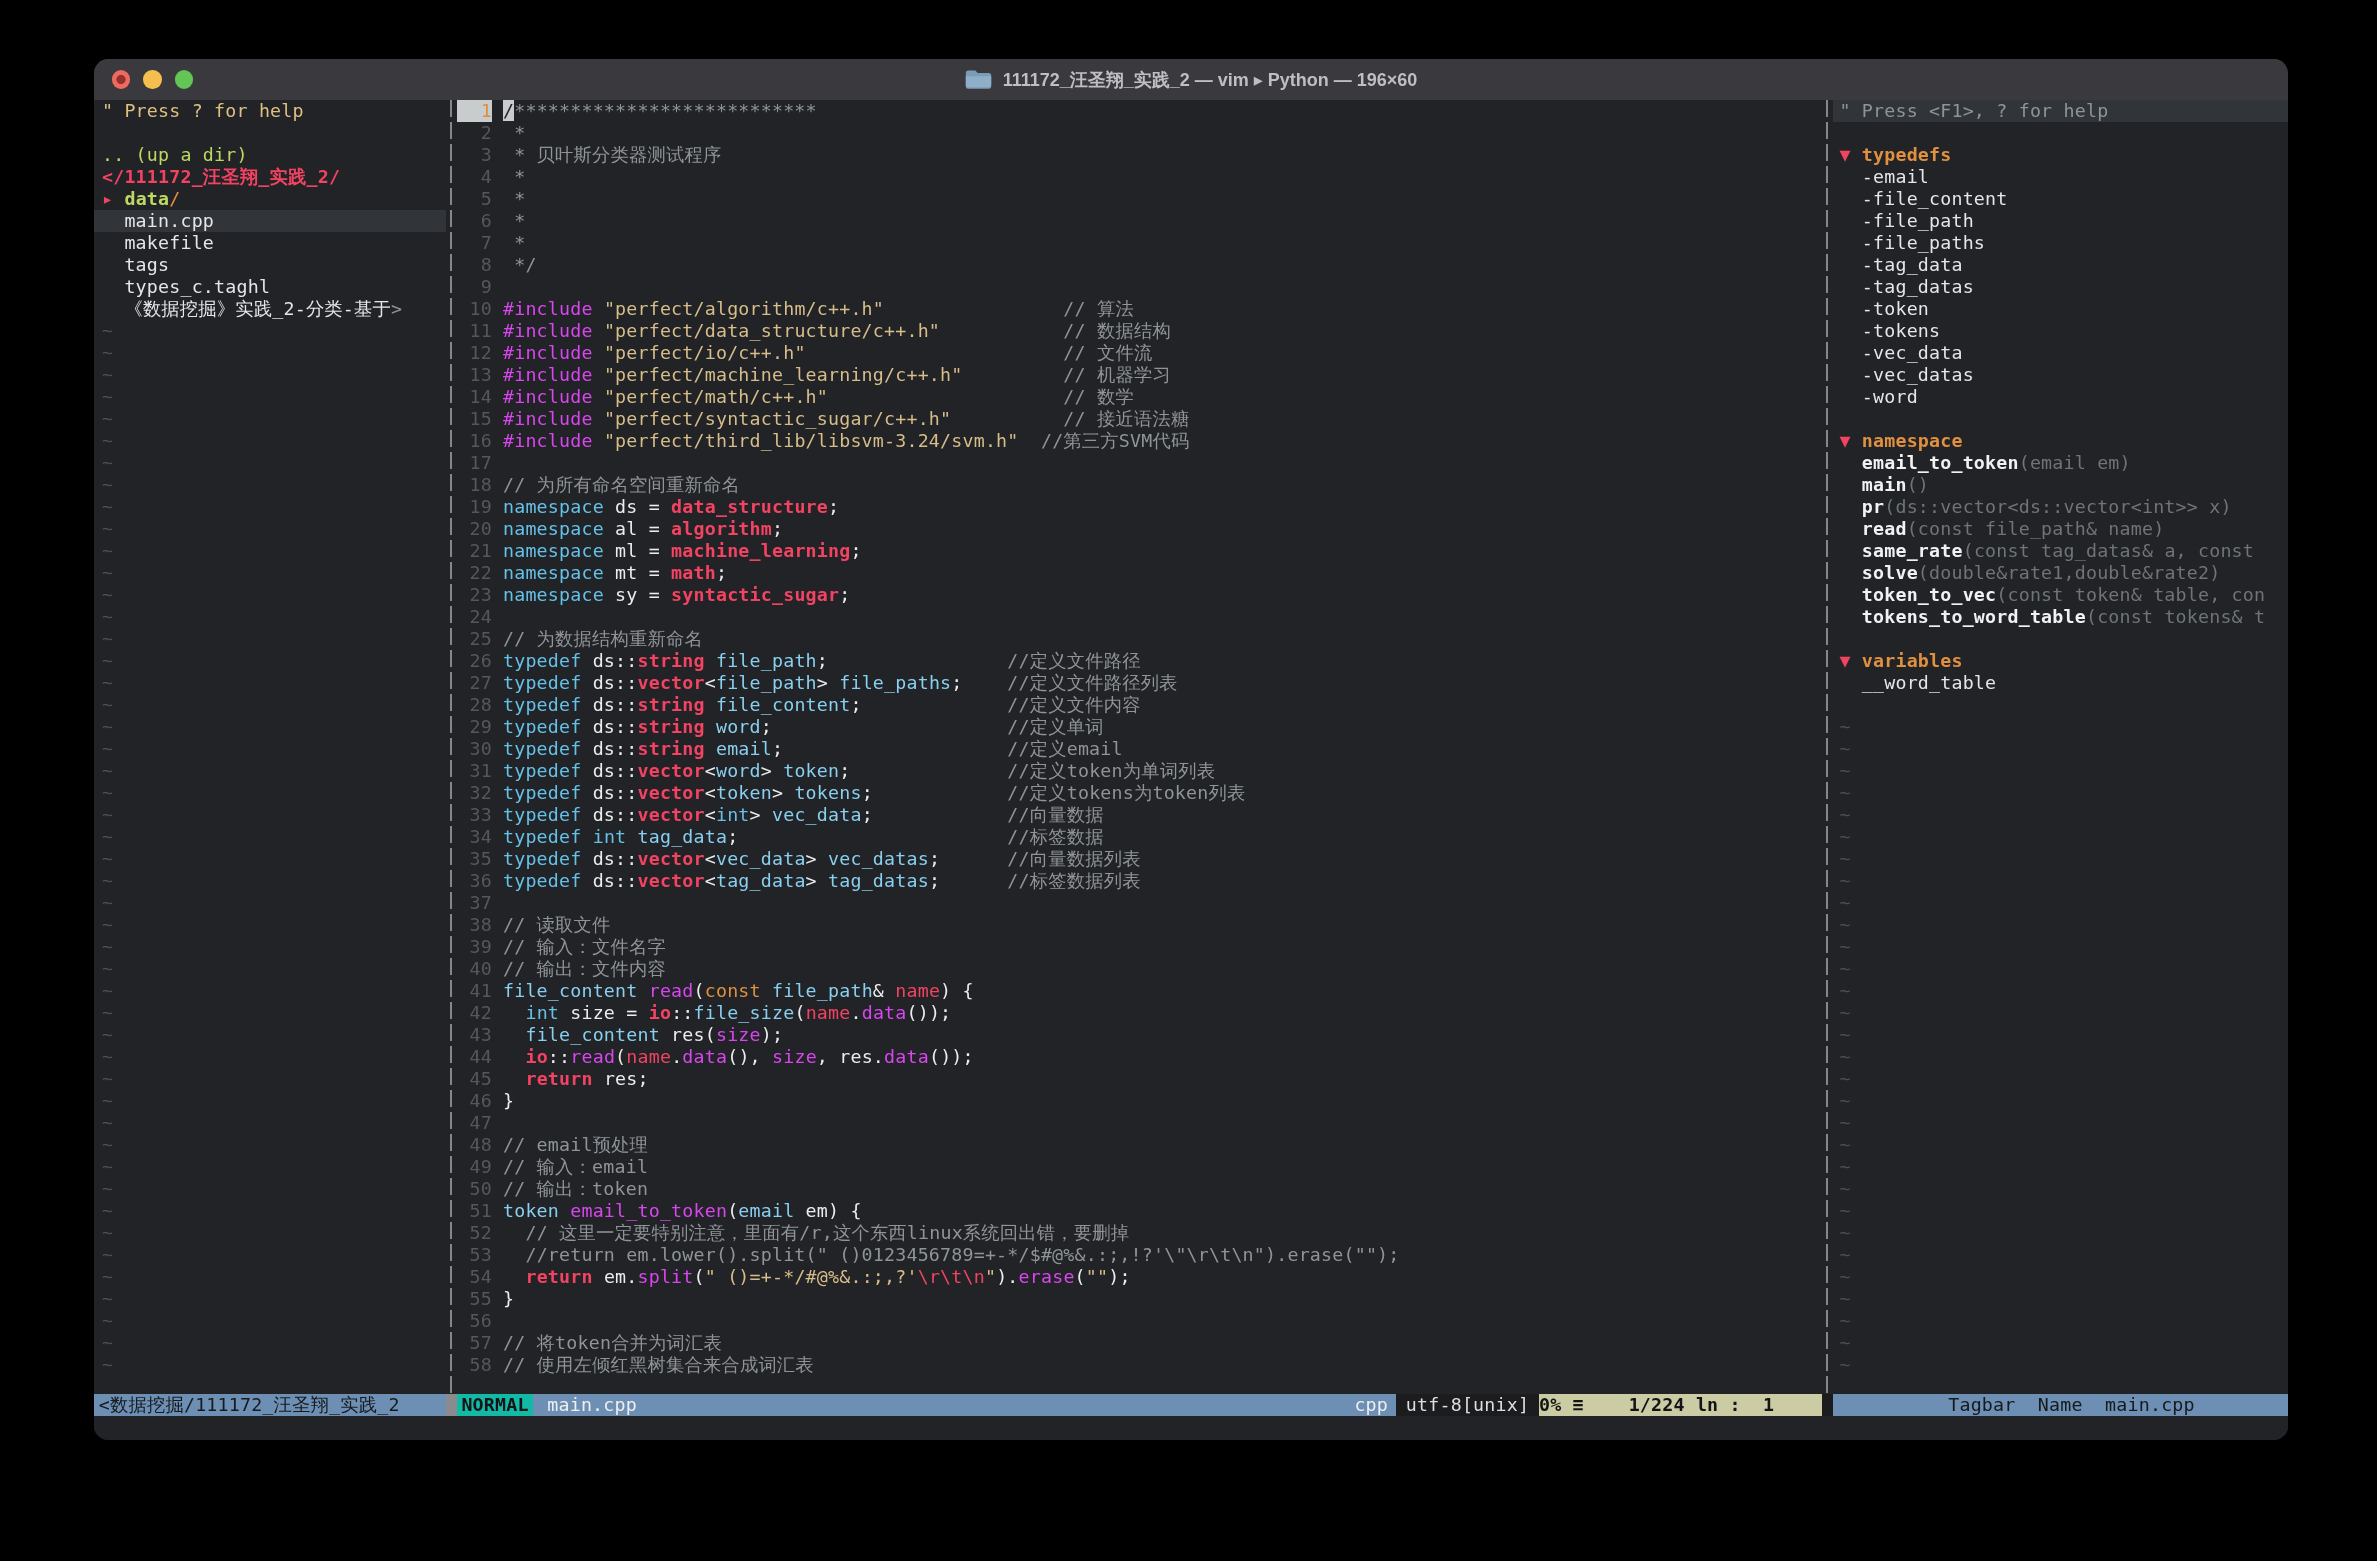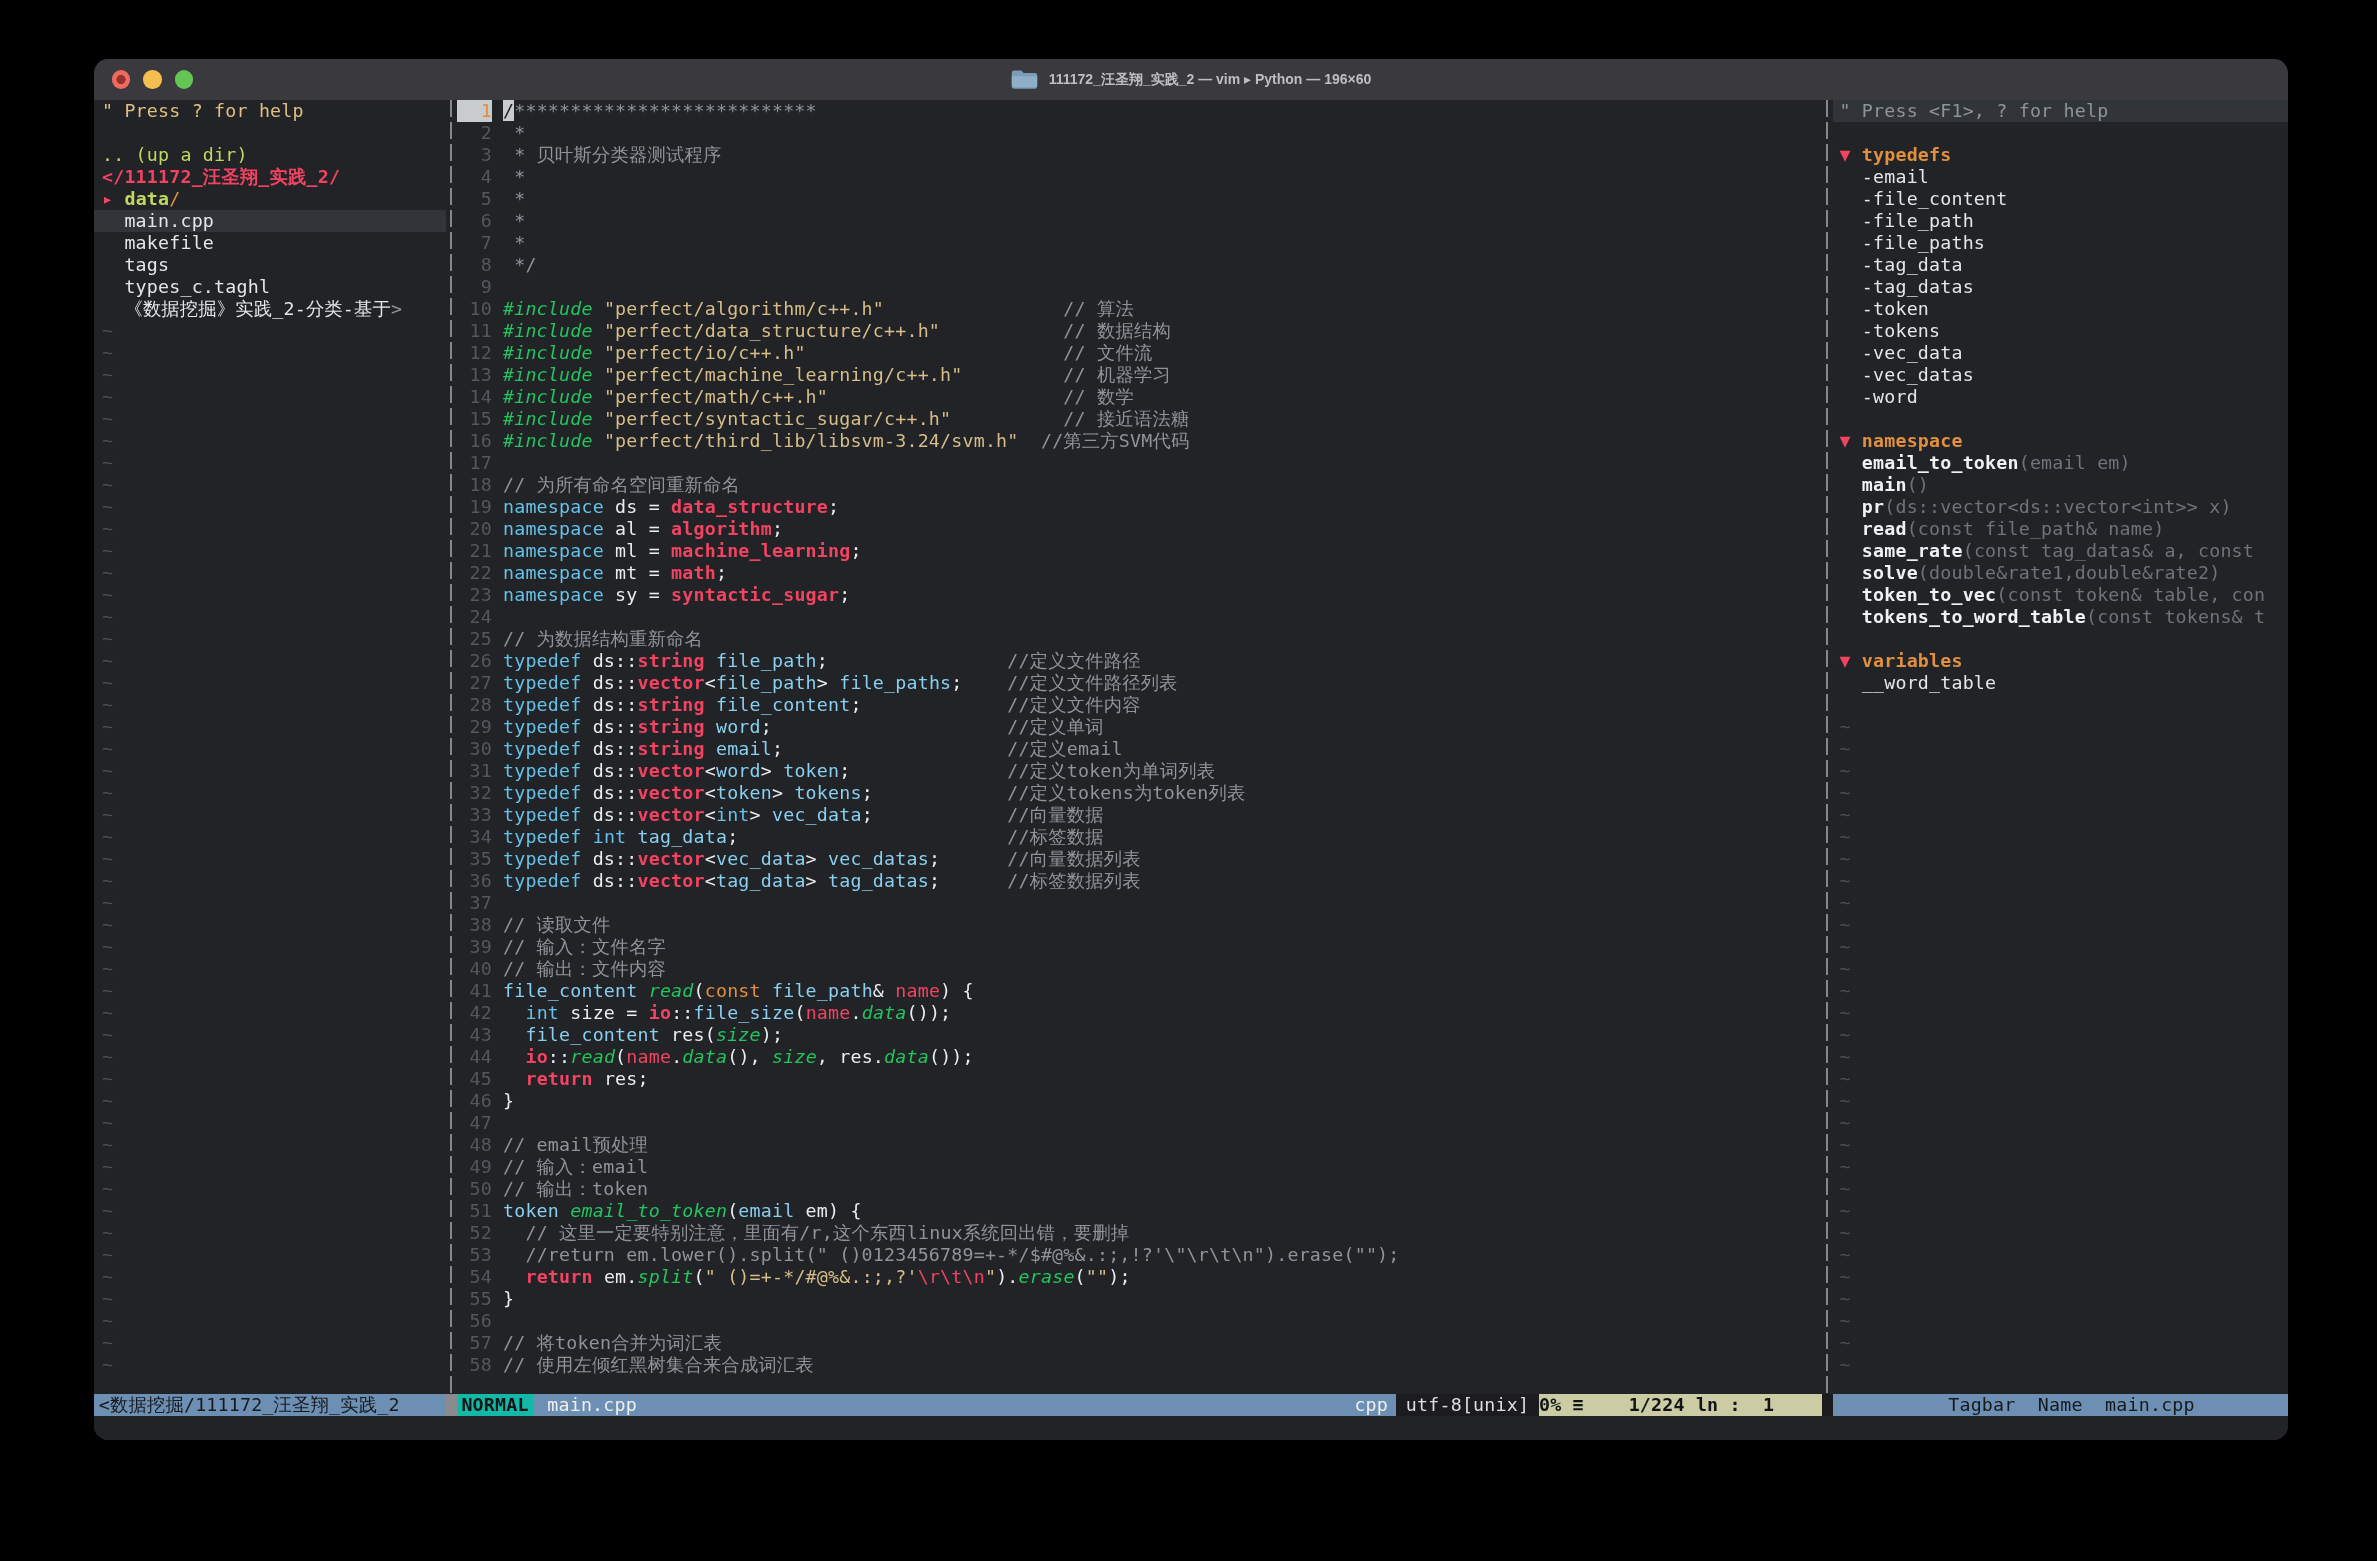--- a/index.html
+++ b/index.html
@@ -16,21 +16,21 @@
   .titlebar{
     position:absolute;top:0;left:0;right:0;height:41px;background:#3a3a3e;
     border-bottom:0.8px solid #232326;display:flex;align-items:center;justify-content:center;
   }
   .lights{position:absolute;left:17.5px;top:0;height:100%;display:flex;align-items:center;gap:13.5px;}
   .light{width:18.3px;height:18.3px;border-radius:50%;}
   .light.red{background:radial-gradient(circle at 50% 50%, #93312a 0 4.4px, #ee6a5f 4.8px);}
   .light.yellow{background:#f5bf4f;}
   .light.green{background:#62c554;}
   .title{
-    font-family:"Liberation Sans","DejaVu Sans",sans-serif;font-size:14px;font-weight:600;
+    font-family:"Liberation Sans","DejaVu Sans",sans-serif;font-size:18px;font-weight:600;
     color:#bdbfc1;display:flex;align-items:center;gap:11px;white-space:pre;
   }
   .folder-icon{width:27px;height:20.7px;display:inline-block;}
   
   .vim{
     position:absolute;top:41px;left:0;right:0;bottom:0;background:#212326;
     font-size:18.3px;line-height:22px;letter-spacing:0.2px;
   }
   .pane{position:absolute;top:0;height:1294px;overflow:hidden;background:#212326;}
   #nerdtree{left:0;width:352px;}
@@ -47,21 +47,21 @@
   }
   #vsep1{left:352px;} #vsep2{left:1728px;}
   
   .lnum{display:inline-block;width:35px;text-align:right;color:#54585c;margin-right:11px;}
   .lnum.cur{color:#e08d3d;}
   
   .pl{color:#eaecee;}
   .cm{color:#8f9499;}
   .kw{color:#66c1e8;}
   .ty{color:#89cff0;text-align:center;}
-  .fn{color:#22c55e;font-style:italic;}
+  .fn{color:#d946ef;}
   .pk{color:#f24362;}
   .pkb{color:#f24362;font-weight:bold;}
   .or{color:#e0903f;}
   .st{color:#d7bd89;}
   .es{color:#f24362;}
   .cur{background:#c9cccd;color:#1e2023;}
   
   .nh{color:#dfc083;}
   .nu{color:#bdd962;margin-top:44px;}
   .nr{color:#f24362;font-weight:bold;}

